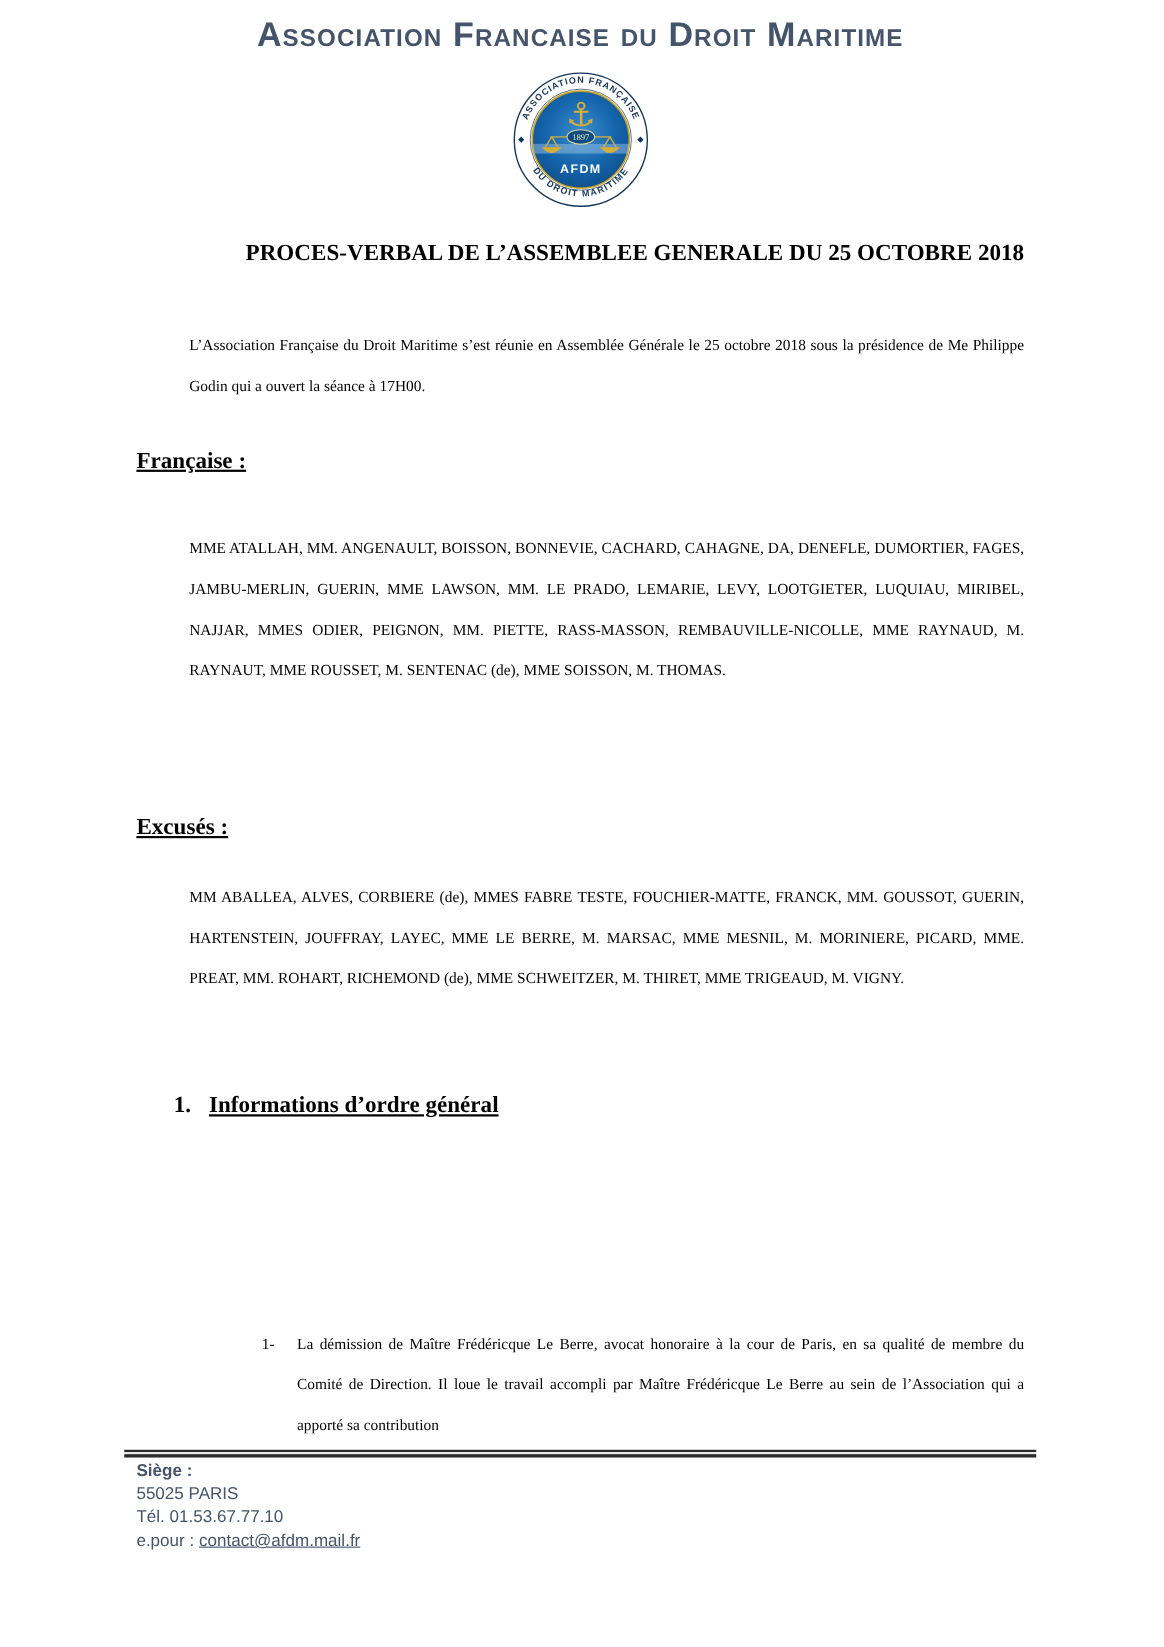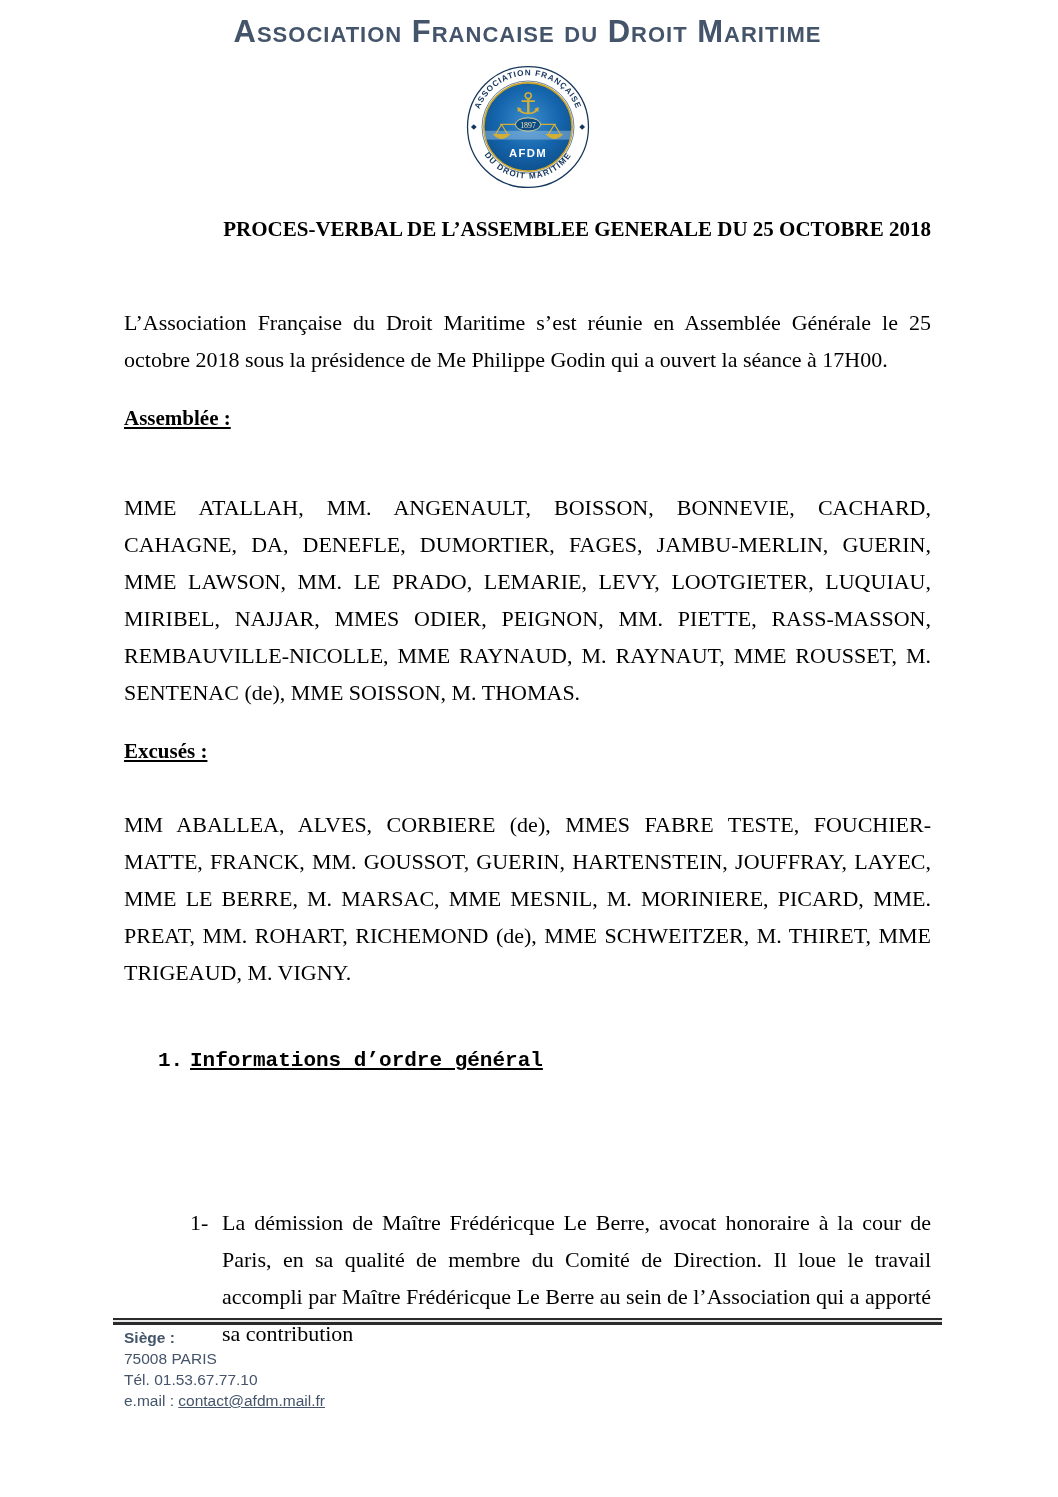--- a/index.html
+++ b/index.html
@@ -17,31 +17,31 @@
     font-variant:small-caps;font-weight:bold;font-size:31px;
     color:#44546A;letter-spacing:1px;
   }
   .logo-wrap{top:64px;text-align:center;}
   .logo-wrap svg{width:126px;height:126px;}
 
   .doc-title{
     top:211px;text-align:right;font-weight:bold;font-size:21px;line-height:37px;
   }
   .body-par{
-    font-size:22px;line-height:37px;text-align:justify;
+    font-size:14px;line-height:37px;text-align:justify;margin-left:48px;
   }
   .p-intro{top:282px;}
   .h-section{font-size:21px;line-height:37px;font-weight:bold;}
   .h-section .u{text-decoration:underline;}
   .h-presents{top:400px;}
   .p-presents{top:467px;}
   .h-excuses{top:733px;}
   .p-excuses{top:784px;}
 
-  .h-num{top:1042px;font-family:Liberation Mono, monospace;}
+  .h-num{top:986px;}
   .h-num .num{display:inline-block;width:32px;margin-left:34px;font-weight:bold;text-decoration:none;}
   .p-sec-intro{top:1089px;}
 
   .list-item{top:1204px;padding-left:98px;box-sizing:border-box;}
   .list-item .marker{position:absolute;left:66px;top:0;}
 
   .footer-rule{
     position:absolute;left:113px;right:113px;top:1318px;height:2px;
     border-top:2px solid #2b2b2b;border-bottom:3px solid #2b2b2b;background:#e9e9e9;
   }
@@ -106,21 +106,21 @@
 
       <text x="100" y="148" font-size="18" font-weight="bold" fill="#ffffff" text-anchor="middle" letter-spacing="2" font-family="Liberation Sans, DejaVu Sans, sans-serif">AFDM</text>
     </svg>
   </div>
 
   <div class="abs doc-title">PROCES-VERBAL DE L’ASSEMBLEE GENERALE DU 25 OCTOBRE 2018</div>
 
   <p class="abs body-par p-intro">L’Association Française du Droit Maritime s’est réunie en Assemblée Générale le 25 octobre 2018 sous la présidence de Me Philippe Godin qui a ouvert la séance à 17H00.</p>
 
   <div class="abs h-section h-presents">
-    <span class="u">Assemblée :</span>
+    <span class="u">Française :</span>
   </div>
   <p class="abs body-par p-presents">MME ATALLAH, MM. ANGENAULT, BOISSON, BONNEVIE, CACHARD, CAHAGNE, DA, DENEFLE, DUMORTIER, FAGES, JAMBU-MERLIN, GUERIN, MME LAWSON, MM. LE PRADO, LEMARIE, LEVY, LOOTGIETER, LUQUIAU, MIRIBEL, NAJJAR, MMES ODIER, PEIGNON, MM. PIETTE, RASS-MASSON, REMBAUVILLE-NICOLLE, MME RAYNAUD, M. RAYNAUT, MME ROUSSET, M. SENTENAC (de), MME SOISSON, M. THOMAS.</p>
 
   <div class="abs h-section h-excuses">
     <span class="u">Excusés :</span>
   </div>
   <p class="abs body-par p-excuses">MM ABALLEA, ALVES, CORBIERE (de), MMES FABRE TESTE, FOUCHIER-MATTE, FRANCK, MM. GOUSSOT, GUERIN, HARTENSTEIN, JOUFFRAY, LAYEC, MME LE BERRE, M. MARSAC, MME MESNIL, M. MORINIERE, PICARD, MME. PREAT, MM. ROHART, RICHEMOND (de), MME SCHWEITZER, M. THIRET, MME TRIGEAUD, M. VIGNY.</p>
 
   <div class="abs h-section h-num">
     <span class="num">1.</span><span class="u">Informations d’ordre général</span>
@@ -129,18 +129,18 @@
 
   <div class="abs body-par list-item">
     <span class="marker">1-</span>
     <span>La démission de Maître Frédéricque Le Berre, avocat honoraire à la cour de Paris, en sa qualité de membre du Comité de Direction. Il loue le travail accompli par Maître Frédéricque Le Berre au sein de l’Association qui a apporté sa contribution</span>
   </div>
 
   <div class="footer-rule"></div>
 
   <div class="footer">
     <div class="bold">Siège :</div>
-    <div>75008 PARIS</div>
+    <div>55025 PARIS</div>
     <div>Tél. 01.53.67.77.10</div>
-    <div><span>e.mail : </span><span class="link">contact@afdm.mail.fr</span></div>
+    <div><span>e.pour : </span><span class="link">contact@afdm.mail.fr</span></div>
   </div>
 
 </div>
 
 </body></html>

